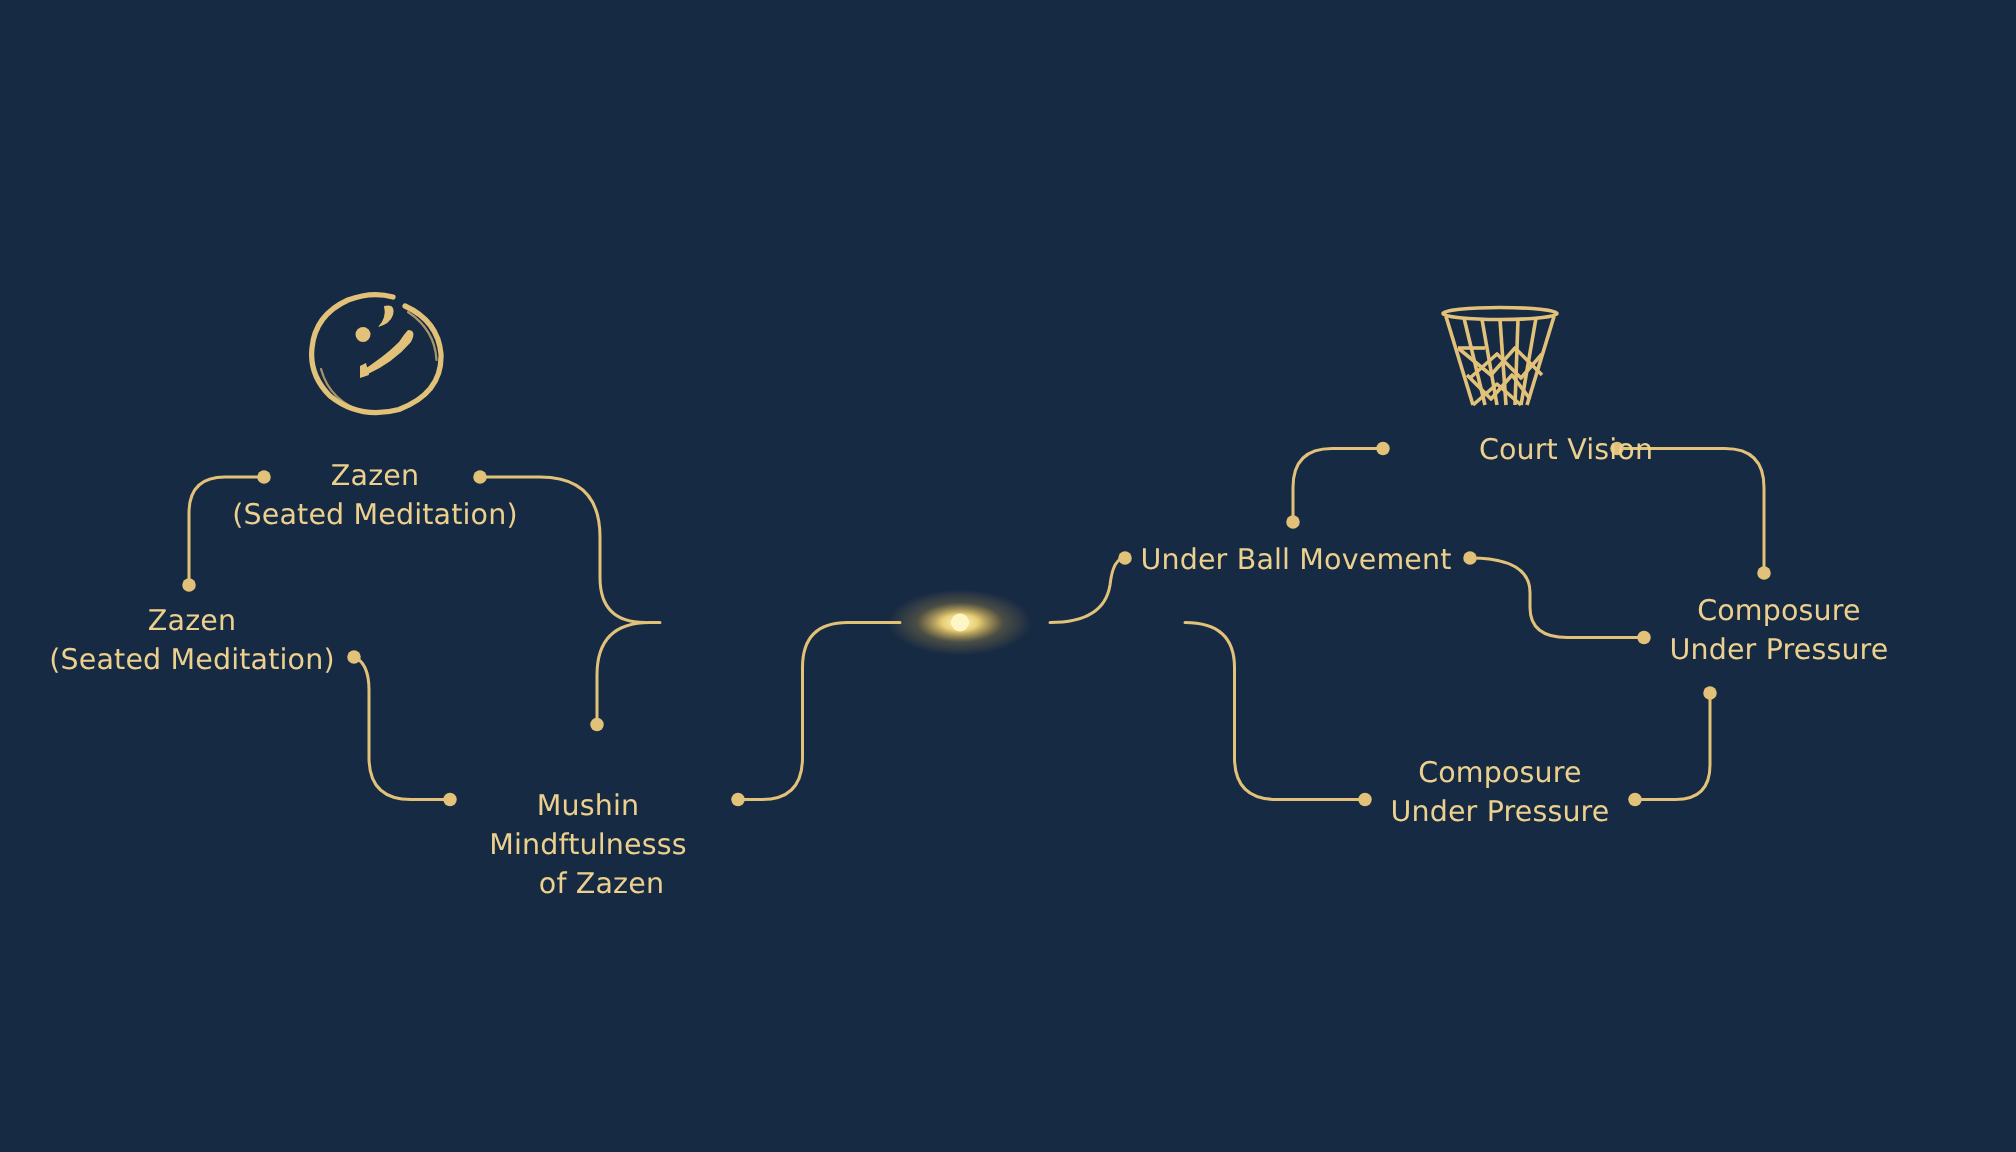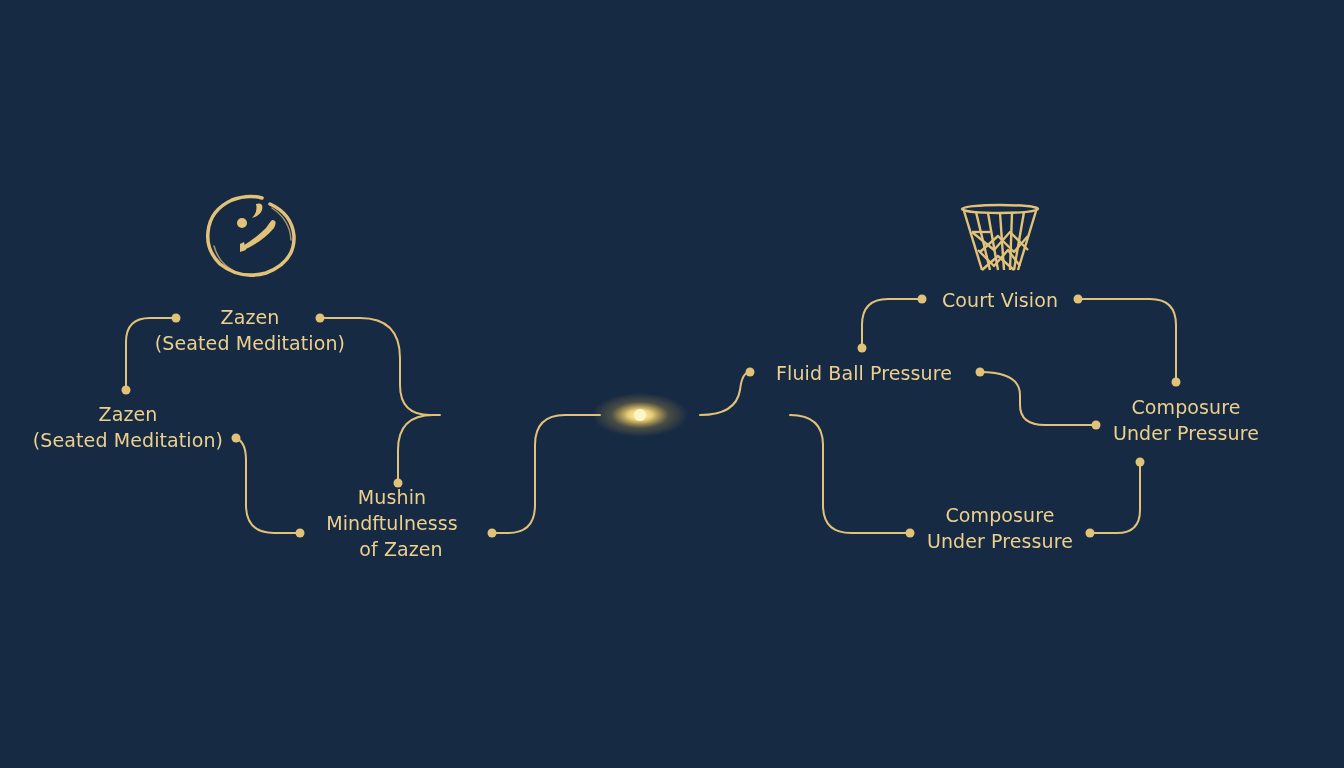--- a/index.html
+++ b/index.html
@@ -124,31 +124,31 @@
 <div class="lbl" style="left:250px;top:304px">
   <div>Zazen</div>
   <div>(Seated Meditation)</div>
 </div>
 
 <div class="lbl" style="left:128px;top:401px">
   <div>Zazen</div>
   <div>(Seated Meditation)</div>
 </div>
 
-<div class="lbl" style="left:392px;top:484px">
+<div class="lbl" style="left:392px;top:524px">
   <div>Mushin</div>
   <div>Mindftulnesss</div>
   <div style="padding-left:18px">of Zazen</div>
 </div>
 
 <div class="lbl" style="left:864px;top:360px">
-  <div>Fluid Ball Pressure</div>
+  <div>Under Ball Movement</div>
 </div>
 
-<div class="lbl" style="left:1000px;top:287px">
+<div class="lbl" style="left:1044px;top:287px">
   <div>Court Vision</div>
 </div>
 
 <div class="lbl" style="left:1186px;top:394px">
   <div>Composure</div>
   <div>Under Pressure</div>
 </div>
 
 <div class="lbl" style="left:1000px;top:502px">
   <div>Composure</div>

